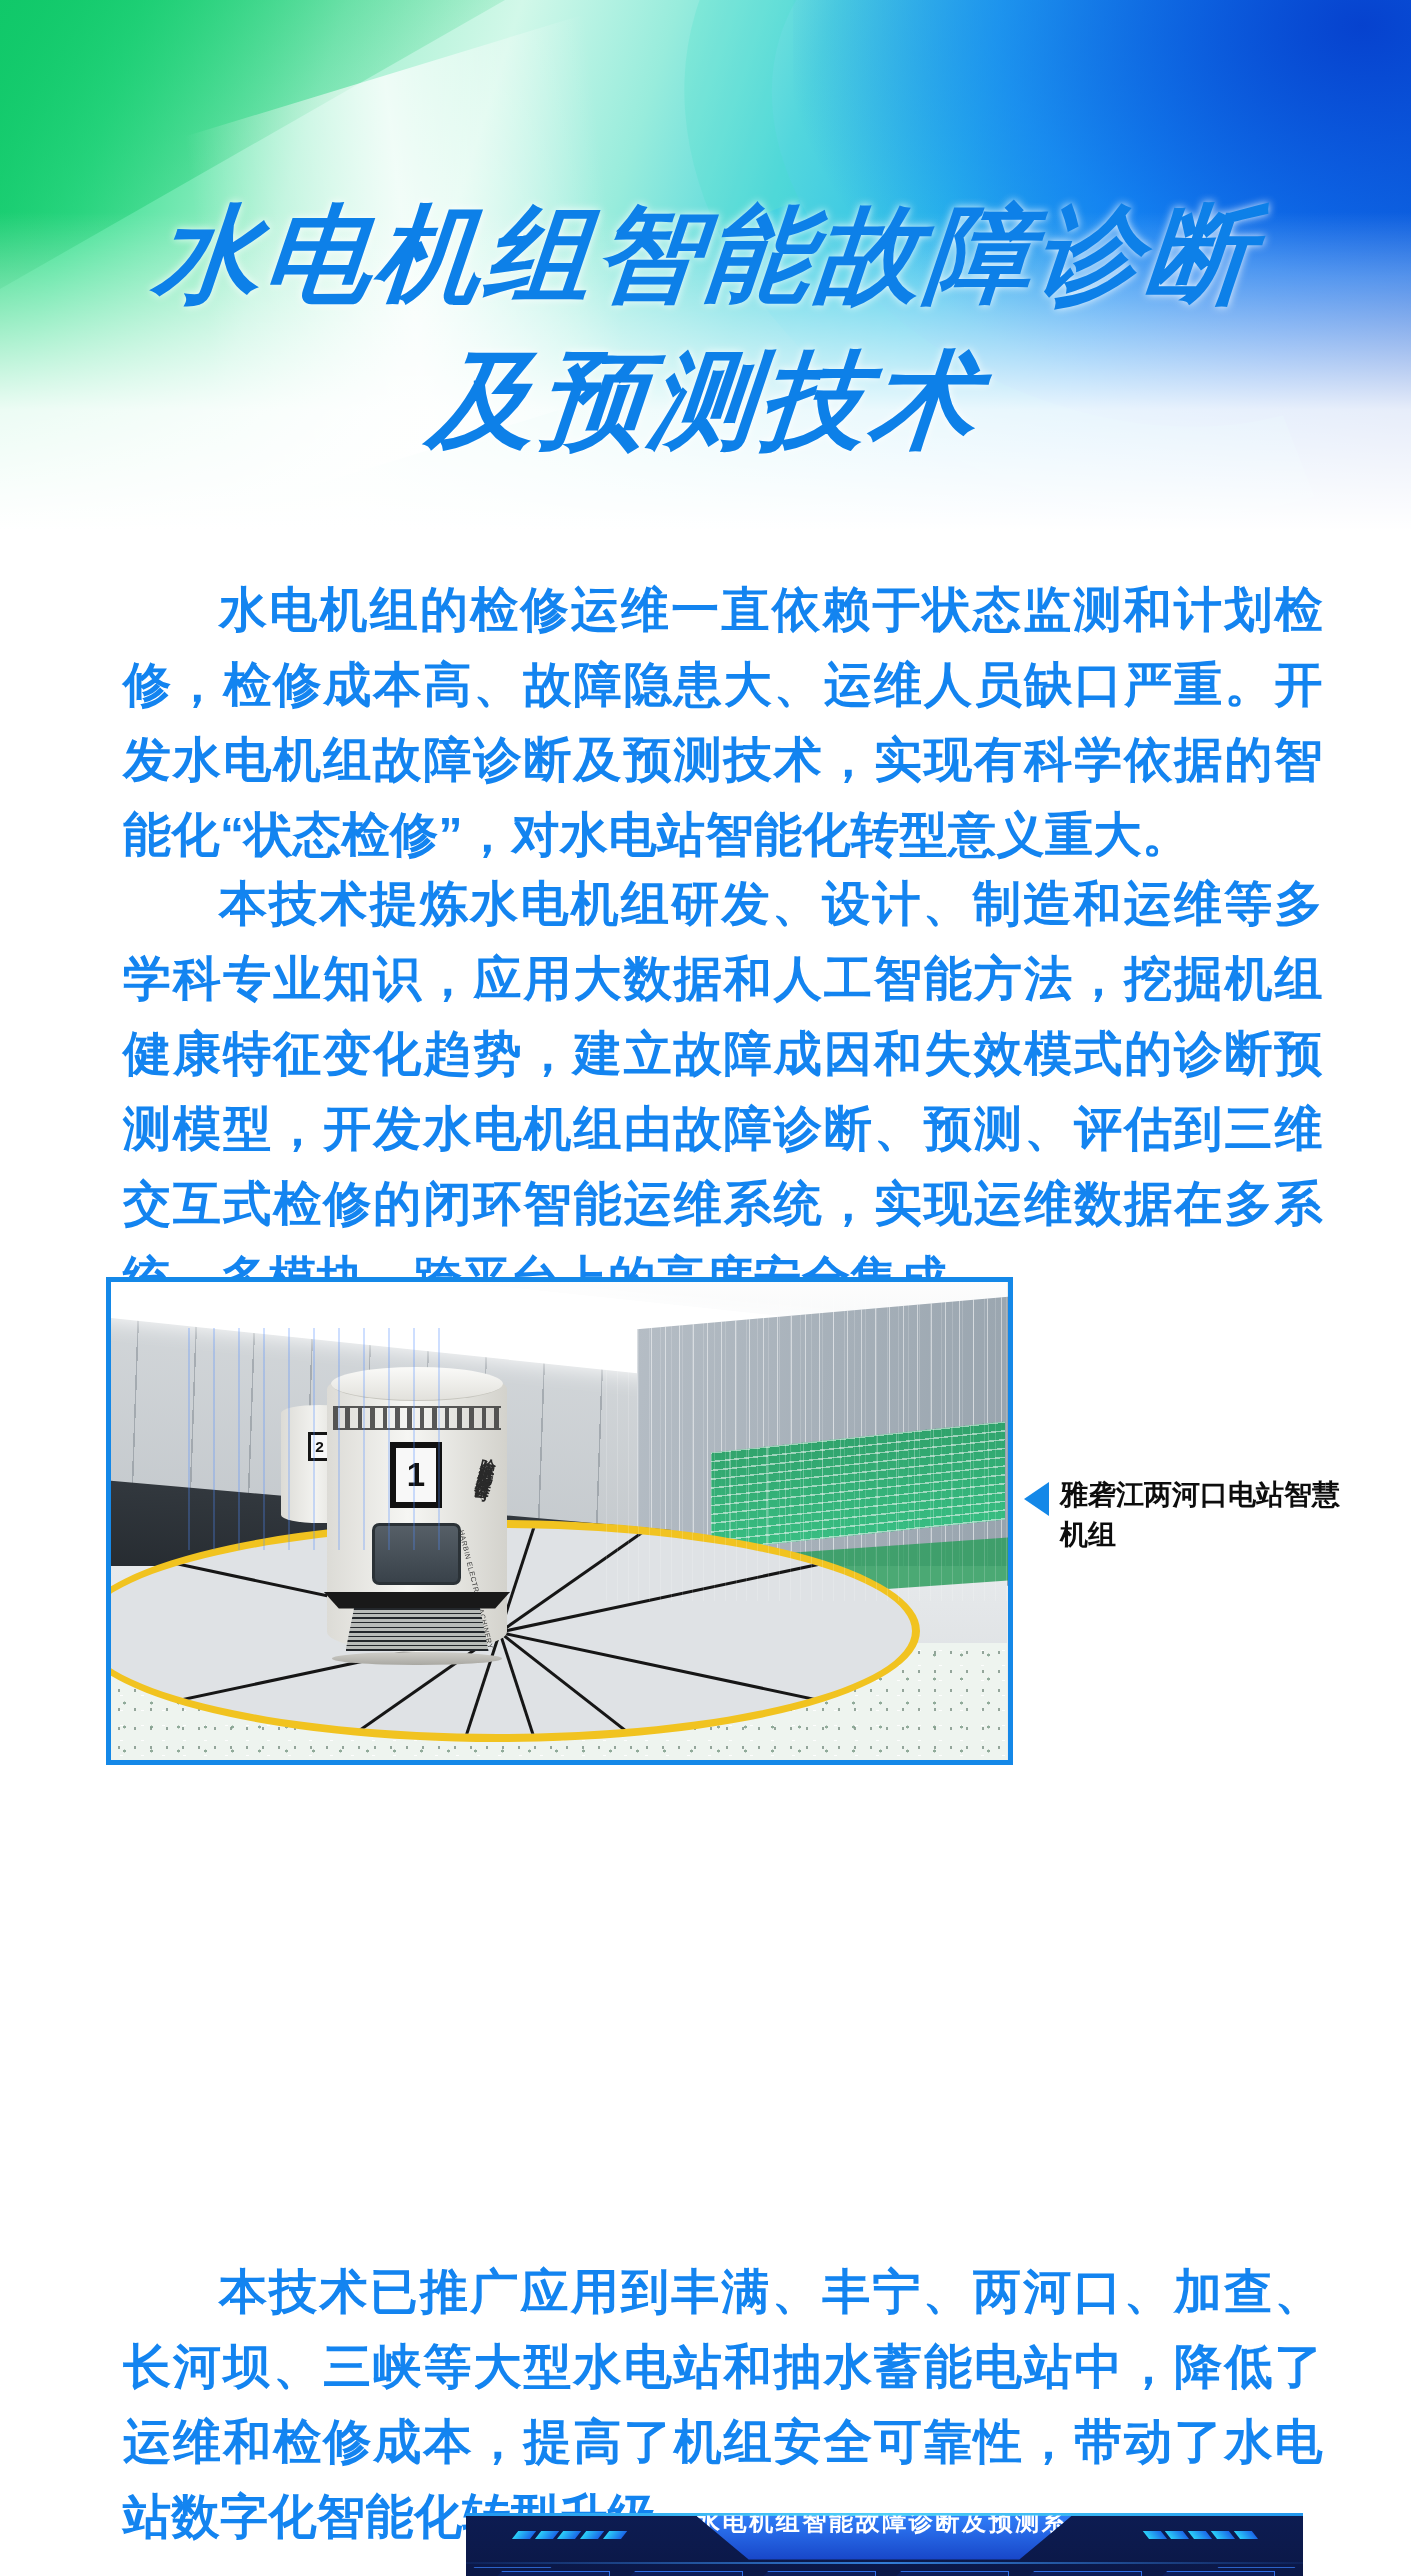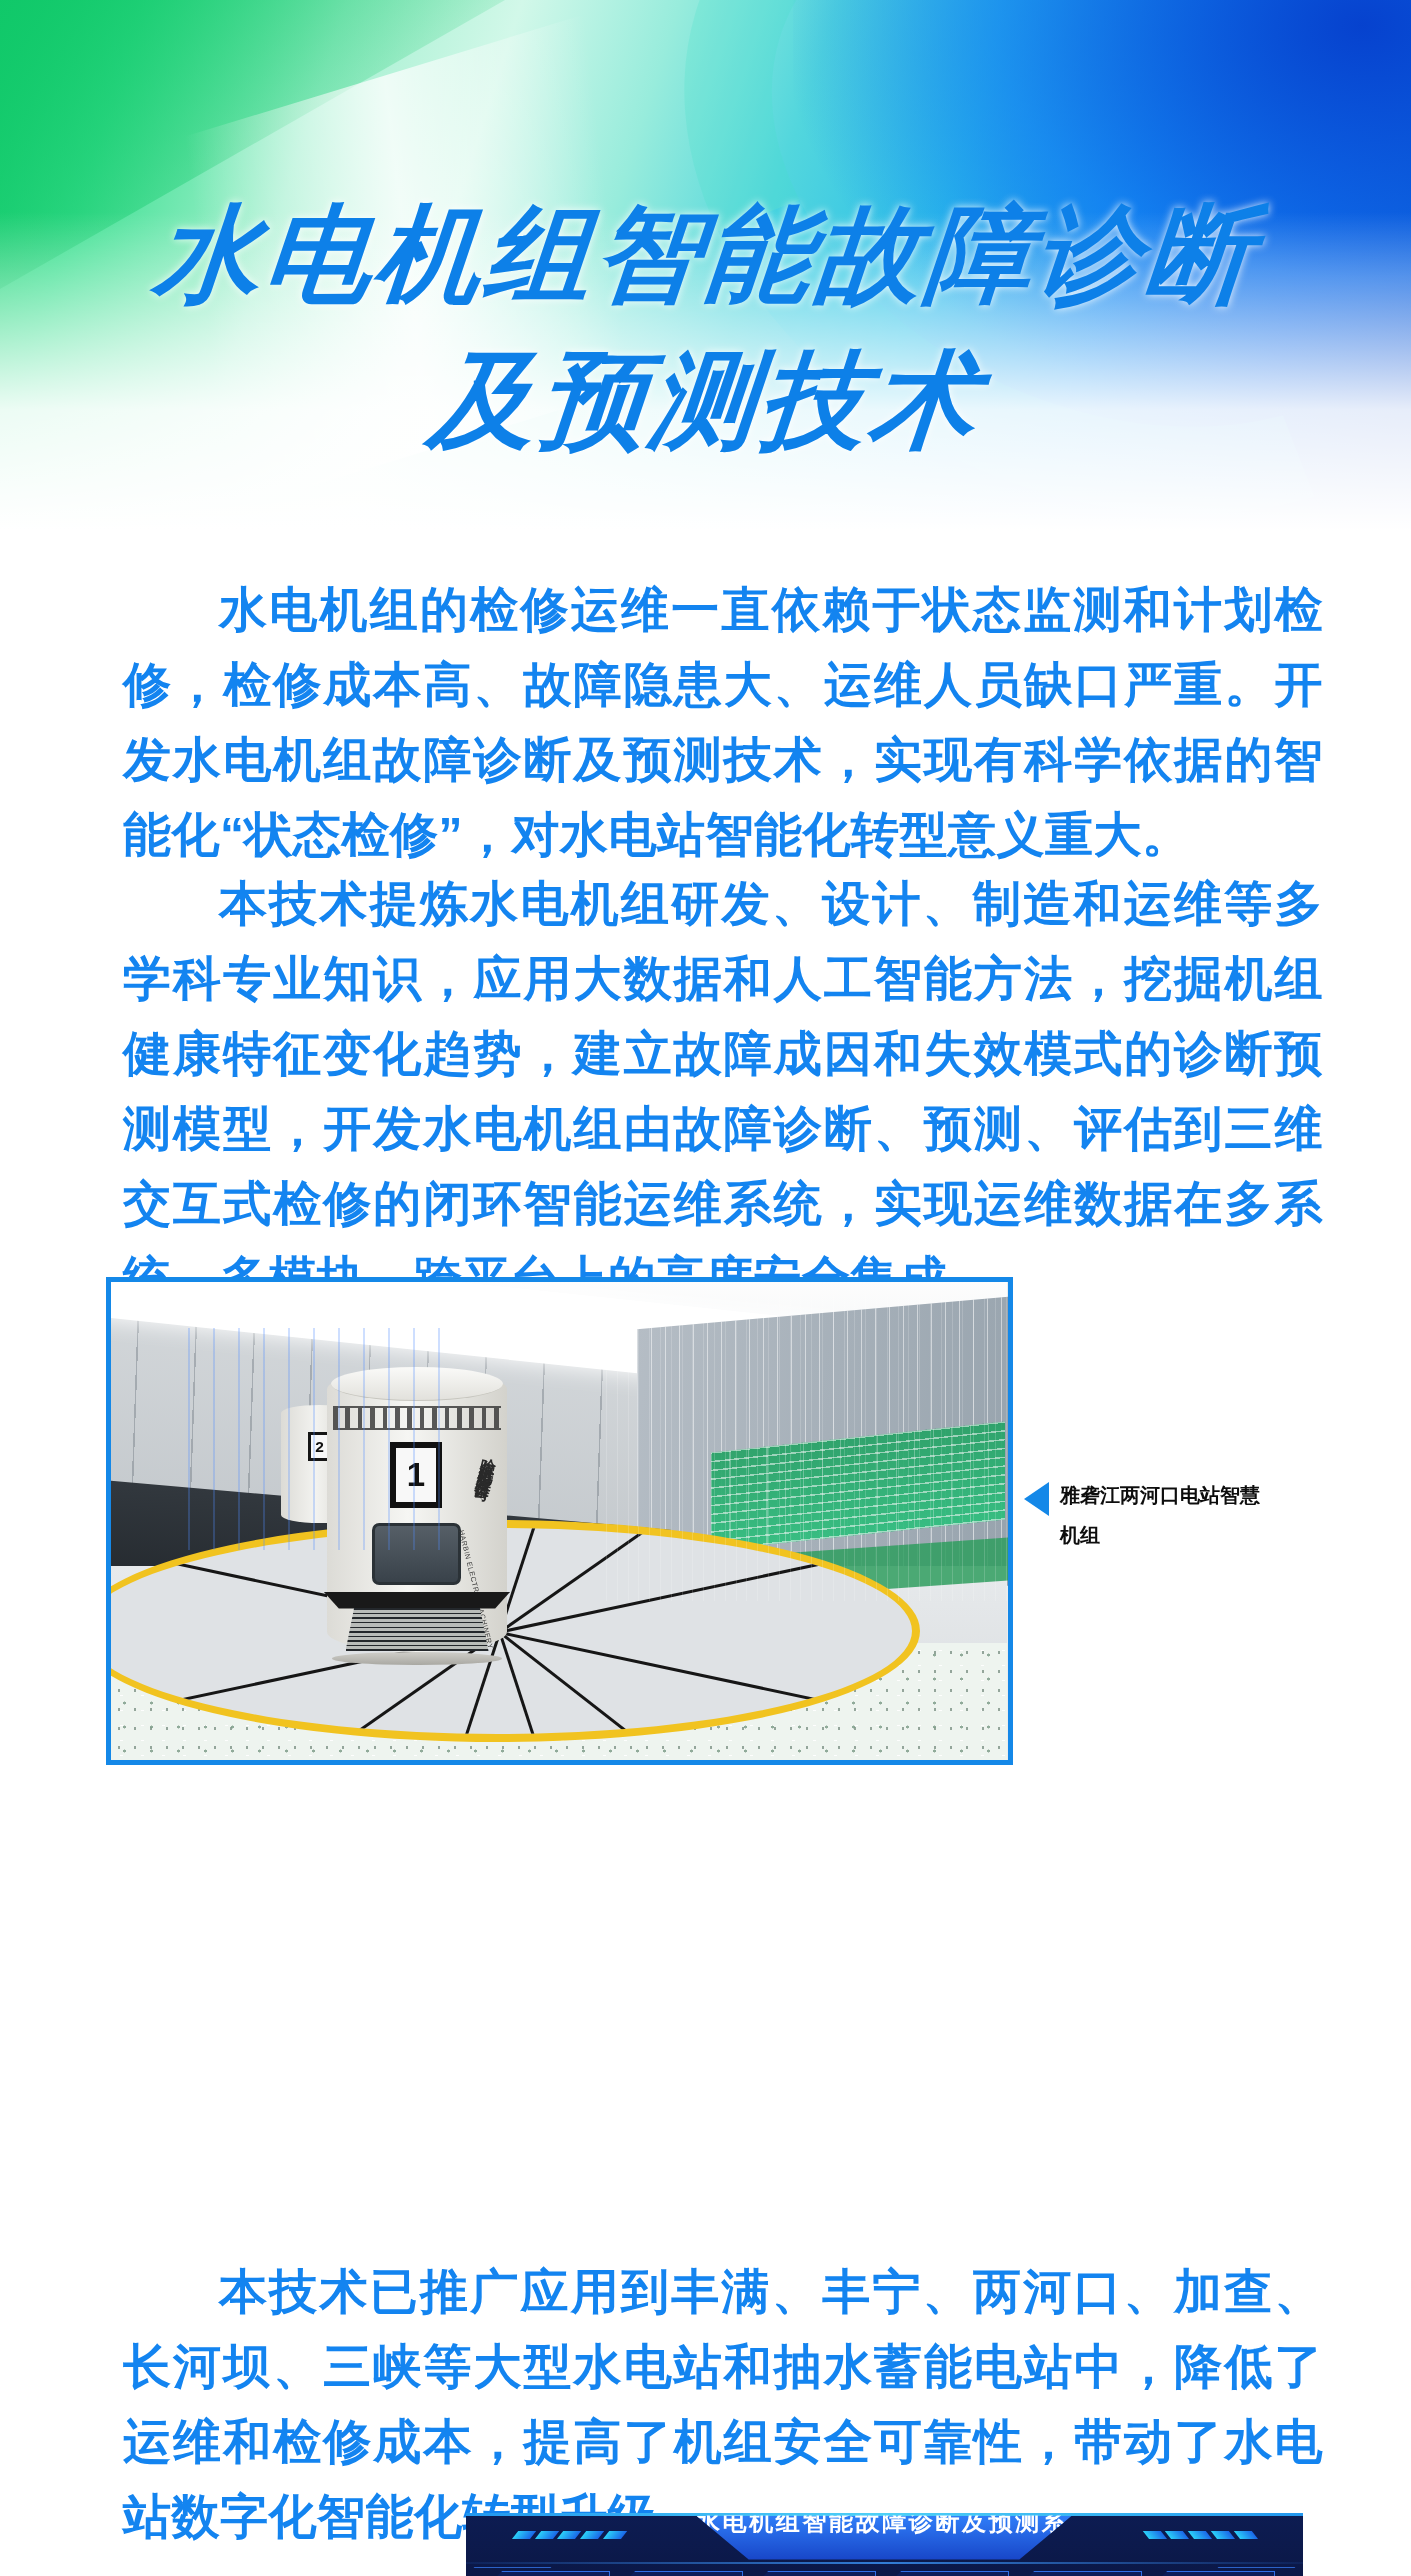--- a/index.html
+++ b/index.html
@@ -50,21 +50,21 @@
   .u-window{position:absolute;top:154px;left:45px;width:89px;height:62px;background:linear-gradient(#565f67,#39424a);border:3.1px solid #2b3237;border-radius:7.2px;}
   .u-text{position:absolute;top:77px;right:8.2px;writing-mode:vertical-rl;font-size:15.5px;font-weight:bold;color:#2a2a2a;letter-spacing:2.6px;transform:rotate(13deg);}
   .u-text-en{position:absolute;top:216px;right:-30px;font-size:7.2px;color:#3c3c3c;transform:rotate(76deg);letter-spacing:0.5px;}
   .u-chev{position:absolute;top:223px;left:-3.1px;right:-3.1px;height:16.5px;background:#191919;clip-path:polygon(0 0,100% 0,92% 100%,8% 100%);}
   .u-grille{position:absolute;top:239px;left:18.5px;width:143px;height:43px;background:repeating-linear-gradient(0deg,#23272b 0 1.5px,#b9bcb9 1.5px 4.6px);clip-path:polygon(6% 0,94% 0,100% 100%,0 100%);}
   .u-base{position:absolute;bottom:0;left:5.2px;right:5.2px;height:13.4px;border-radius:50%;background:linear-gradient(#cfcec9,#a9a8a2);}
 
   
   .photo-cap{position:absolute;left:1024px;top:1475px;width:319px;}
   .tri-left{position:absolute;left:0;top:7.2px;width:0;height:0;border-top:17px solid transparent;border-bottom:17px solid transparent;border-right:25px solid #1488e8;}
-  .photo-cap .cap-text{display:block;margin-left:36px;font-family:"Liberation Serif","DejaVu Serif",serif;font-weight:bold;font-size:20px;line-height:40px;color:#0d0d0d;}
+  .photo-cap .cap-text{display:block;margin-left:36px;font-family:"Liberation Serif","DejaVu Serif",serif;font-weight:bold;font-size:28px;line-height:40px;color:#0d0d0d;}
 
   
   .dash{position:absolute;left:466px;top:2513px;width:837px;height:438px;margin:0;background:linear-gradient(180deg,#0d1c52 0%,#081238 34%,#060c26 100%);overflow:hidden;}
   .dash-topline{position:absolute;top:0;left:0;right:0;height:2.6px;background:linear-gradient(90deg,#2297ee,#4fd0f6,#2297ee);}
   .banner{position:absolute;top:2.6px;left:230px;width:376px;height:44px;background:linear-gradient(180deg,#2f7df8,#1846c8);clip-path:polygon(0 0,100% 0,86% 100%,14% 100%);display:flex;align-items:center;justify-content:center;color:#fff;font-size:24px;font-weight:bold;letter-spacing:2.6px;}
   .slashes{position:absolute;top:17.5px;display:flex;gap:5.2px;}
   .slashes.sl-left{left:49px;}
   .slashes.sl-right{right:49px;}
   .slashes i{display:block;width:17.5px;height:8.2px;background:linear-gradient(90deg,#2ad0f8,#1a66e8);}
   .sl-left i{transform:skewX(-38deg);}

